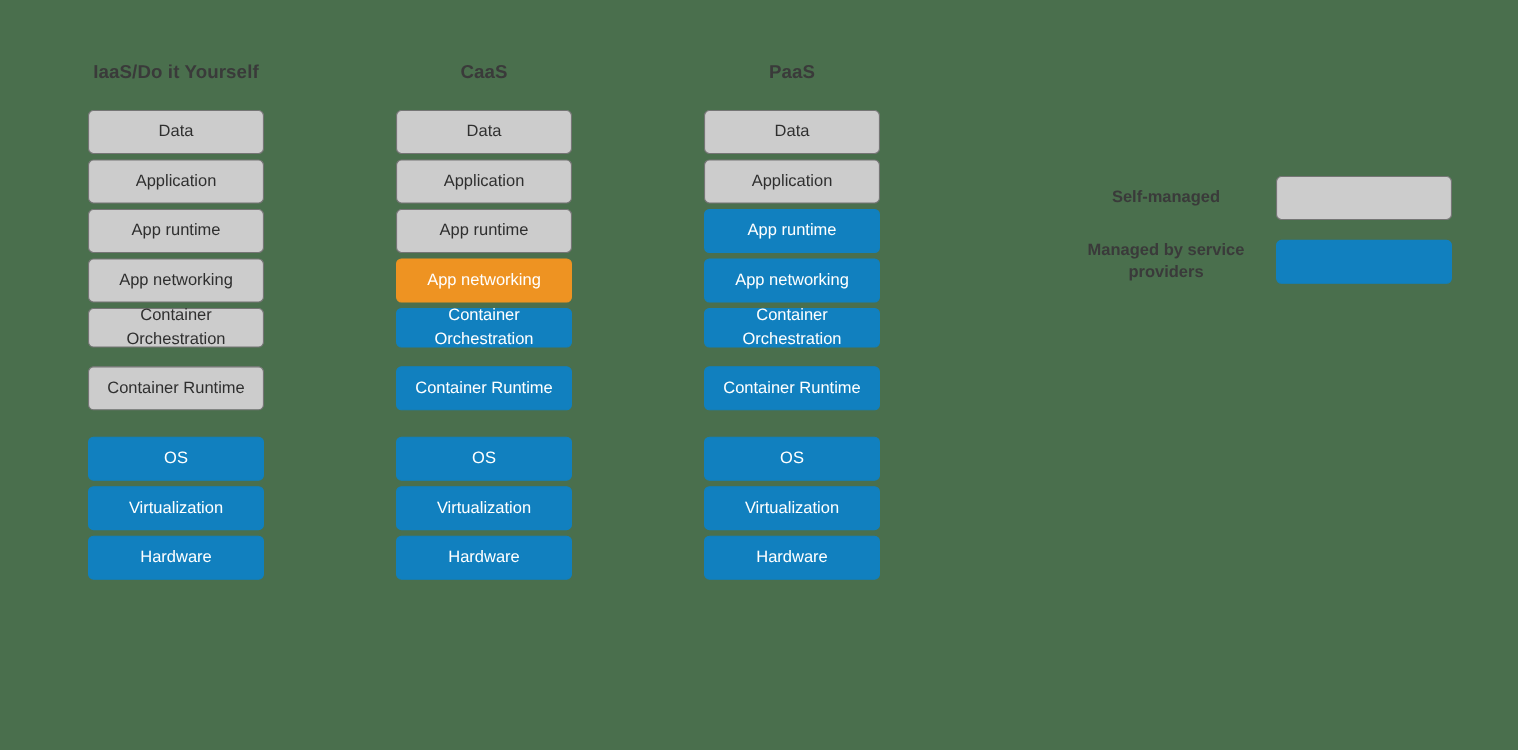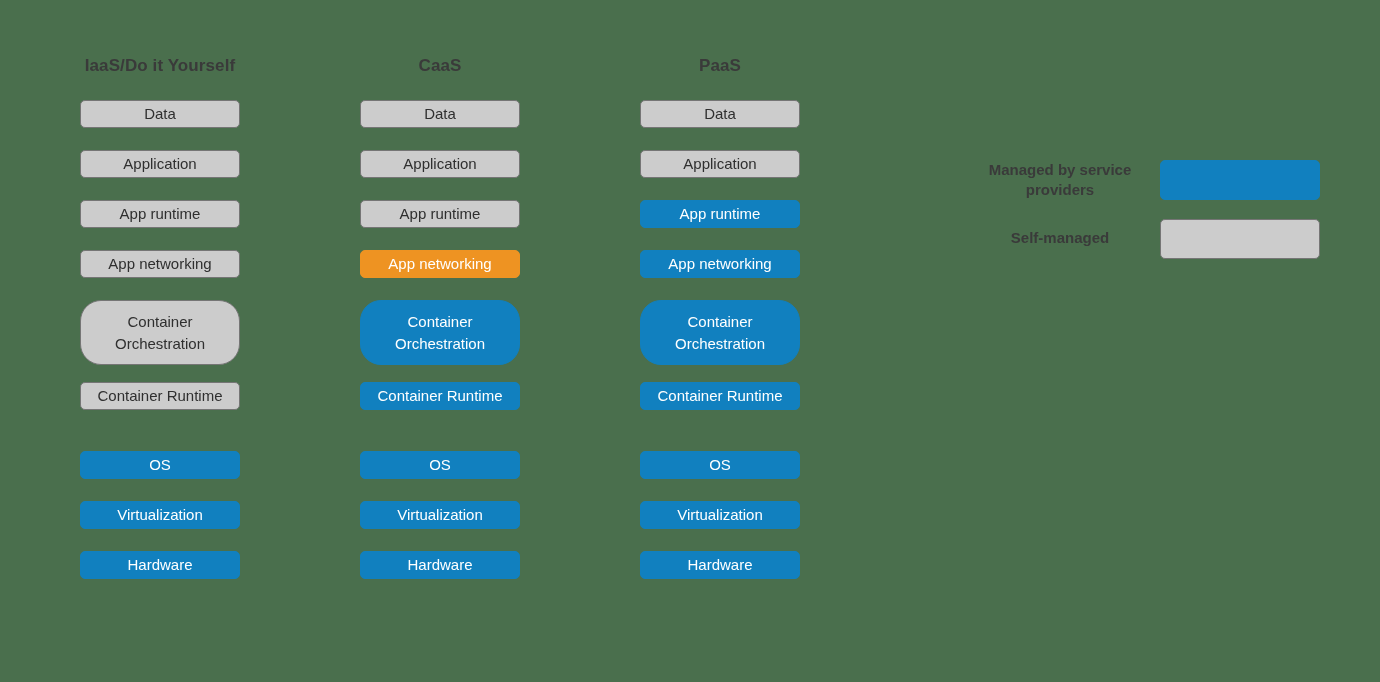--- a/index.html
+++ b/index.html
@@ -38,35 +38,34 @@
   }
 
   .stack {
     position: relative;
     margin-top: 20px;
   }
 
   .layer {
     box-sizing: border-box;
     width: 160px;
-    height: 28px;
+    height: 40px;
     border-radius: 5px;
     display: flex;
     align-items: center;
     justify-content: center;
     text-align: center;
     font-size: 15px;
     line-height: 1.45;
-    margin-bottom: 22px;
+    margin-bottom: 5px;
     padding: 0 4px;
   }
   .layer.tall {
-    height: 65px;
+    height: 36px;
     margin-bottom: 17px;
-    border-radius: 21px;
   }
   .layer.self {
     background: #cccccc;
     border: 1px solid #757575;
     color: #2f2f2f;
   }
   .layer.managed {
     background: #1180bf;
     border: 1px solid #1180bf;
     color: #ffffff;
@@ -170,22 +169,22 @@
       <div class="layer managed">Container Runtime</div>
       <div class="spacer"></div>
       <div class="layer managed">OS</div>
       <div class="layer managed">Virtualization</div>
       <div class="layer managed">Hardware</div>
     </div>
   </div>
 
   <div class="legend">
     <div class="legend-row">
+      <div class="legend-label">Self-managed</div>
+      <div class="legend-swatch self"></div>
+    </div>
+    <div class="legend-row">
       <div class="legend-label">Managed by service providers</div>
       <div class="legend-swatch managed"></div>
-    </div>
-    <div class="legend-row">
-      <div class="legend-label">Self-managed</div>
-      <div class="legend-swatch self"></div>
     </div>
   </div>
 
 </div>
 
 </body></html>

